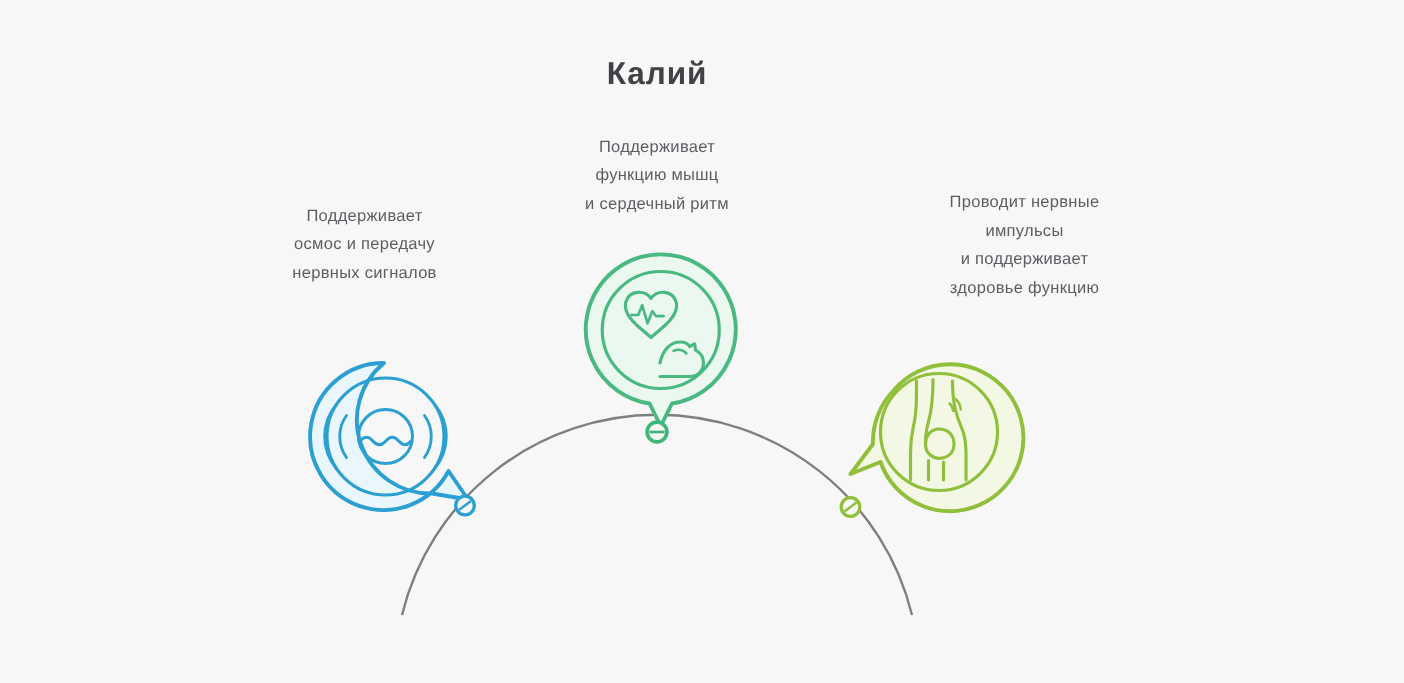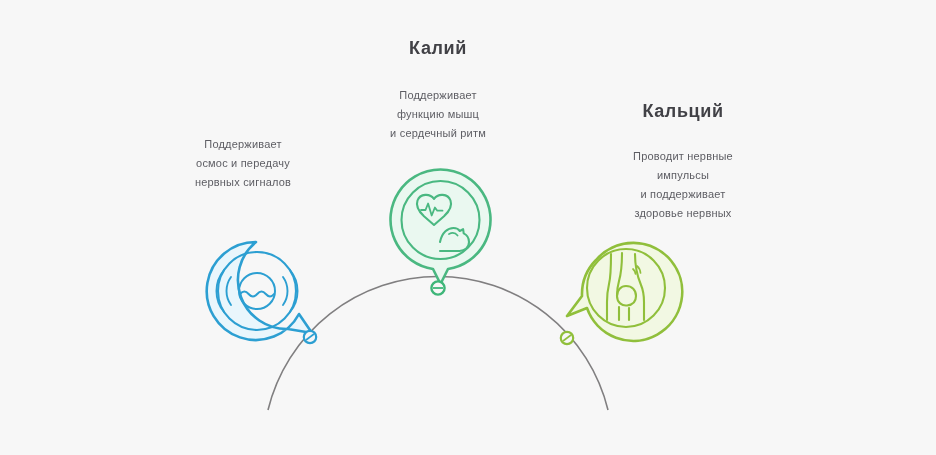--- a/index.html
+++ b/index.html
@@ -28,21 +28,21 @@
     top: 0;
     width: 936px;
     height: 455px;
   }
   .txt-block {
     position: absolute;
     text-align: center;
     color: #4b4b4f;
   }
   .heading {
-    font-size: 18px;
+    font-size: 21px;
     font-weight: bold;
     letter-spacing: 0.6px;
     color: #414146;
     white-space: nowrap;
     margin: 0 0 0 0;
   }
   .desc {
     font-size: 11px;
     line-height: 19px;
     color: #5d5d63;
@@ -155,20 +155,19 @@
   </div>
 
   <div class="txt-block" id="potassium-text">
     <div class="heading">Калий</div>
     <div class="desc">Поддерживает
 функцию мышц
 и сердечный ритм</div>
   </div>
 
   <div class="txt-block" id="calcium-text">
-    <div class="heading">Кальций</div>
     <div class="desc">Проводит нервные
 импульсы
 и поддерживает
-здоровье нервных</div>
+здоровье функцию</div>
   </div>
 
 </div>
 
 </body></html>

